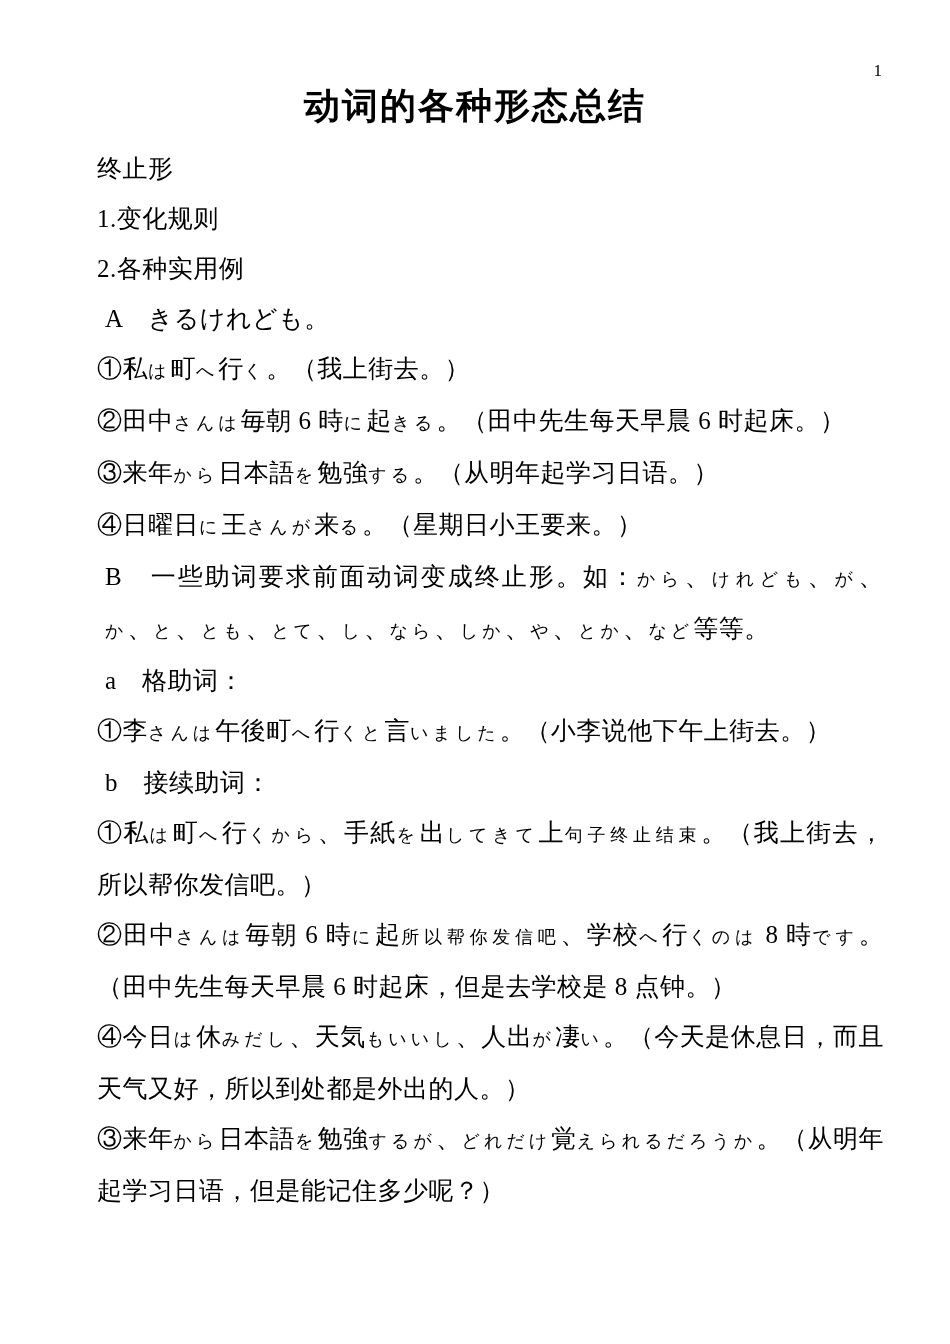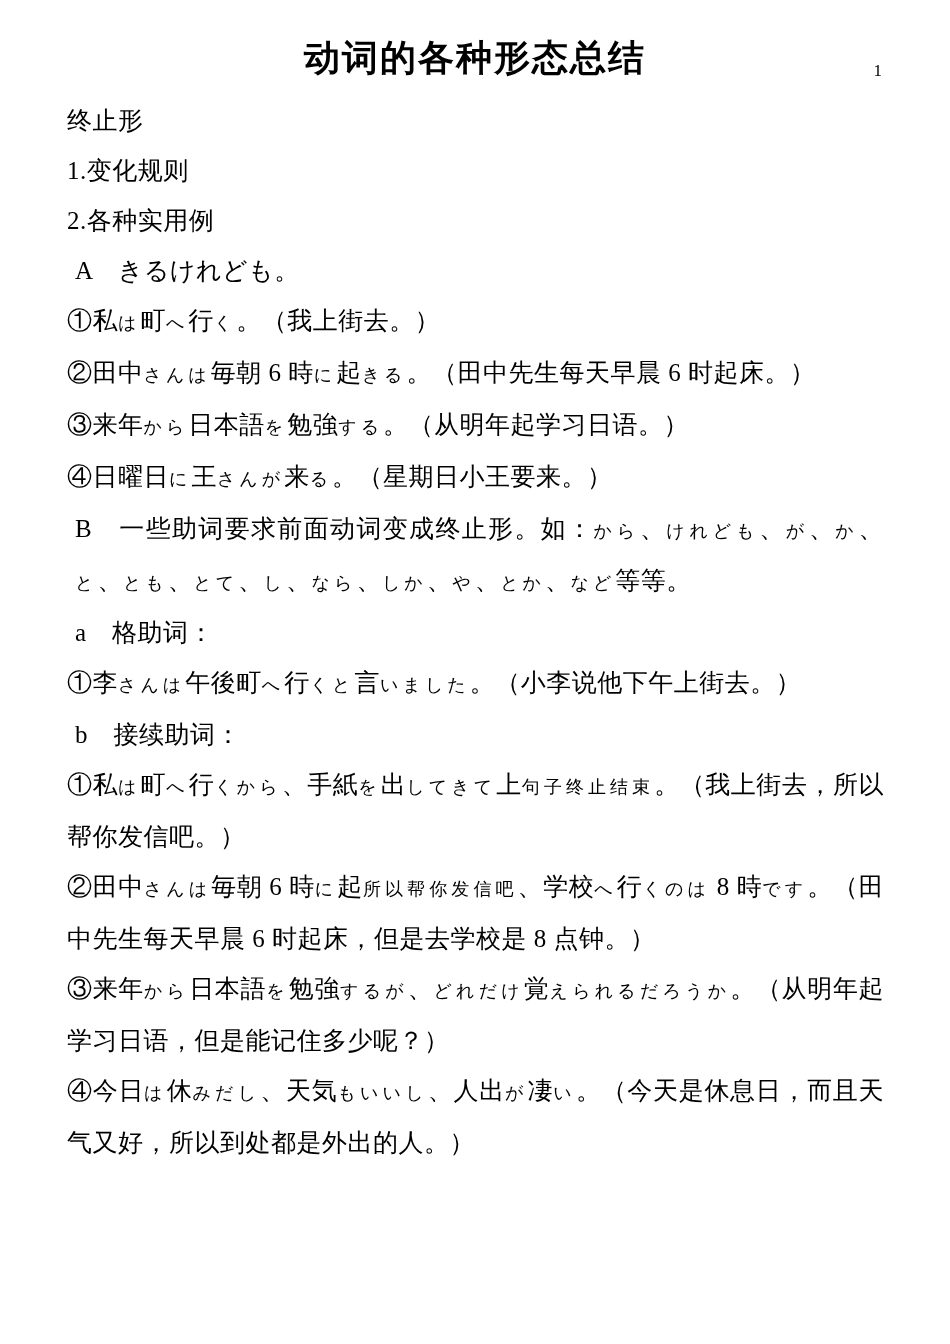--- a/index.html
+++ b/index.html
@@ -14,30 +14,30 @@
   }
   .page-number {
     position: absolute;
     top: 62px;
     right: 68px;
     font-size: 17px;
     line-height: 1;
   }
   .doc-title {
     margin: 0;
-    padding-top: 36px;
+    padding-top: 84px;
     text-align: center;
     font-family: "Liberation Sans", "DejaVu Sans", sans-serif;
     font-weight: bold;
     font-size: 36px;
     line-height: 44px;
     letter-spacing: 2px;
   }
   .doc-body {
-    padding: 16px 66px 0 67px;
+    padding: 16px 66px 0 97px;
   }
   .doc-body p {
     margin: 0;
     font-size: 25px;
     line-height: 50px;
     letter-spacing: 0.5px;
     text-align: justify;
     text-justify: inter-ideograph;
   }
   .doc-body p.ind { padding-left: 8px; }
@@ -60,16 +60,16 @@
       <p>①私<span class="kana">は</span>町<span class="kana">へ</span>行<span class="kana">く</span>。（我上街去。）</p>
       <p>②田中<span class="kana">さんは</span>毎朝 6 時<span class="kana">に</span>起<span class="kana">きる</span>。（田中先生每天早晨 6 时起床。）</p>
       <p>③来年<span class="kana">から</span>日本語<span class="kana">を</span>勉強<span class="kana">する</span>。（从明年起学习日语。）</p>
       <p>④日曜日<span class="kana">に</span>王<span class="kana">さんが</span>来<span class="kana">る</span>。（星期日小王要来。）</p>
       <p class="ind">B　一些助词要求前面动词变成终止形。如：<span class="kana">から</span>、<span class="kana">けれども</span>、<span class="kana">が</span>、<span class="kana">か</span>、<span class="kana">と</span>、<span class="kana">とも</span>、<span class="kana">とて</span>、<span class="kana">し</span>、<span class="kana">なら</span>、<span class="kana">しか</span>、<span class="kana">や</span>、<span class="kana">とか</span>、<span class="kana">など</span>等等。</p>
       <p class="ind">a　格助词：</p>
       <p>①李<span class="kana">さんは</span>午後町<span class="kana">へ</span>行<span class="kana">くと</span>言<span class="kana">いました</span>。（小李说他下午上街去。）</p>
       <p class="ind">b　接续助词：</p>
       <p>①私<span class="kana">は</span>町<span class="kana">へ</span>行<span class="kana">くから</span>、手紙<span class="kana">を</span>出<span class="kana">してきて</span>上<span class="kana">句子终止结束</span>。（我上街去，所以帮你发信吧。）</p>
       <p>②田中<span class="kana">さんは</span>毎朝 6 時<span class="kana">に</span>起<span class="kana">所以帮你发信吧</span>、学校<span class="kana">へ</span>行<span class="kana">くのは</span> 8 時<span class="kana">です</span>。（田中先生每天早晨 6 时起床，但是去学校是 8 点钟。）</p>
+      <p>④今日<span class="kana">は</span>休<span class="kana">みだし</span>、天気<span class="kana">もいいし</span>、人出<span class="kana">が</span>凄<span class="kana">い</span>。（今天是休息日，而且天气又好，所以到处都是外出的人。）</p>
       <p>③来年<span class="kana">から</span>日本語<span class="kana">を</span>勉強<span class="kana">するが</span>、<span class="kana">どれだけ</span>覚<span class="kana">えられるだろうか</span>。（从明年起学习日语，但是能记住多少呢？）</p>
-      <p>④今日<span class="kana">は</span>休<span class="kana">みだし</span>、天気<span class="kana">もいいし</span>、人出<span class="kana">が</span>凄<span class="kana">い</span>。（今天是休息日，而且天气又好，所以到处都是外出的人。）</p>
     </div>
 </div>
 
 </body></html>

